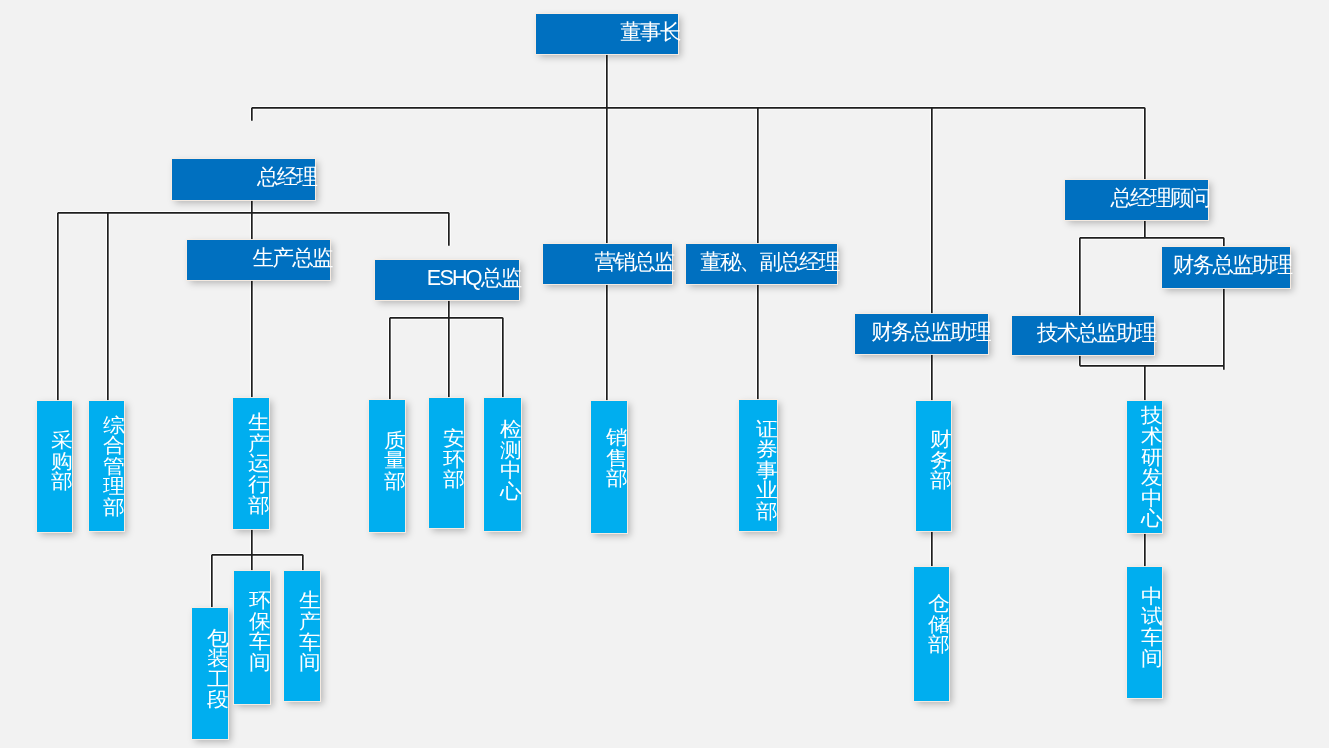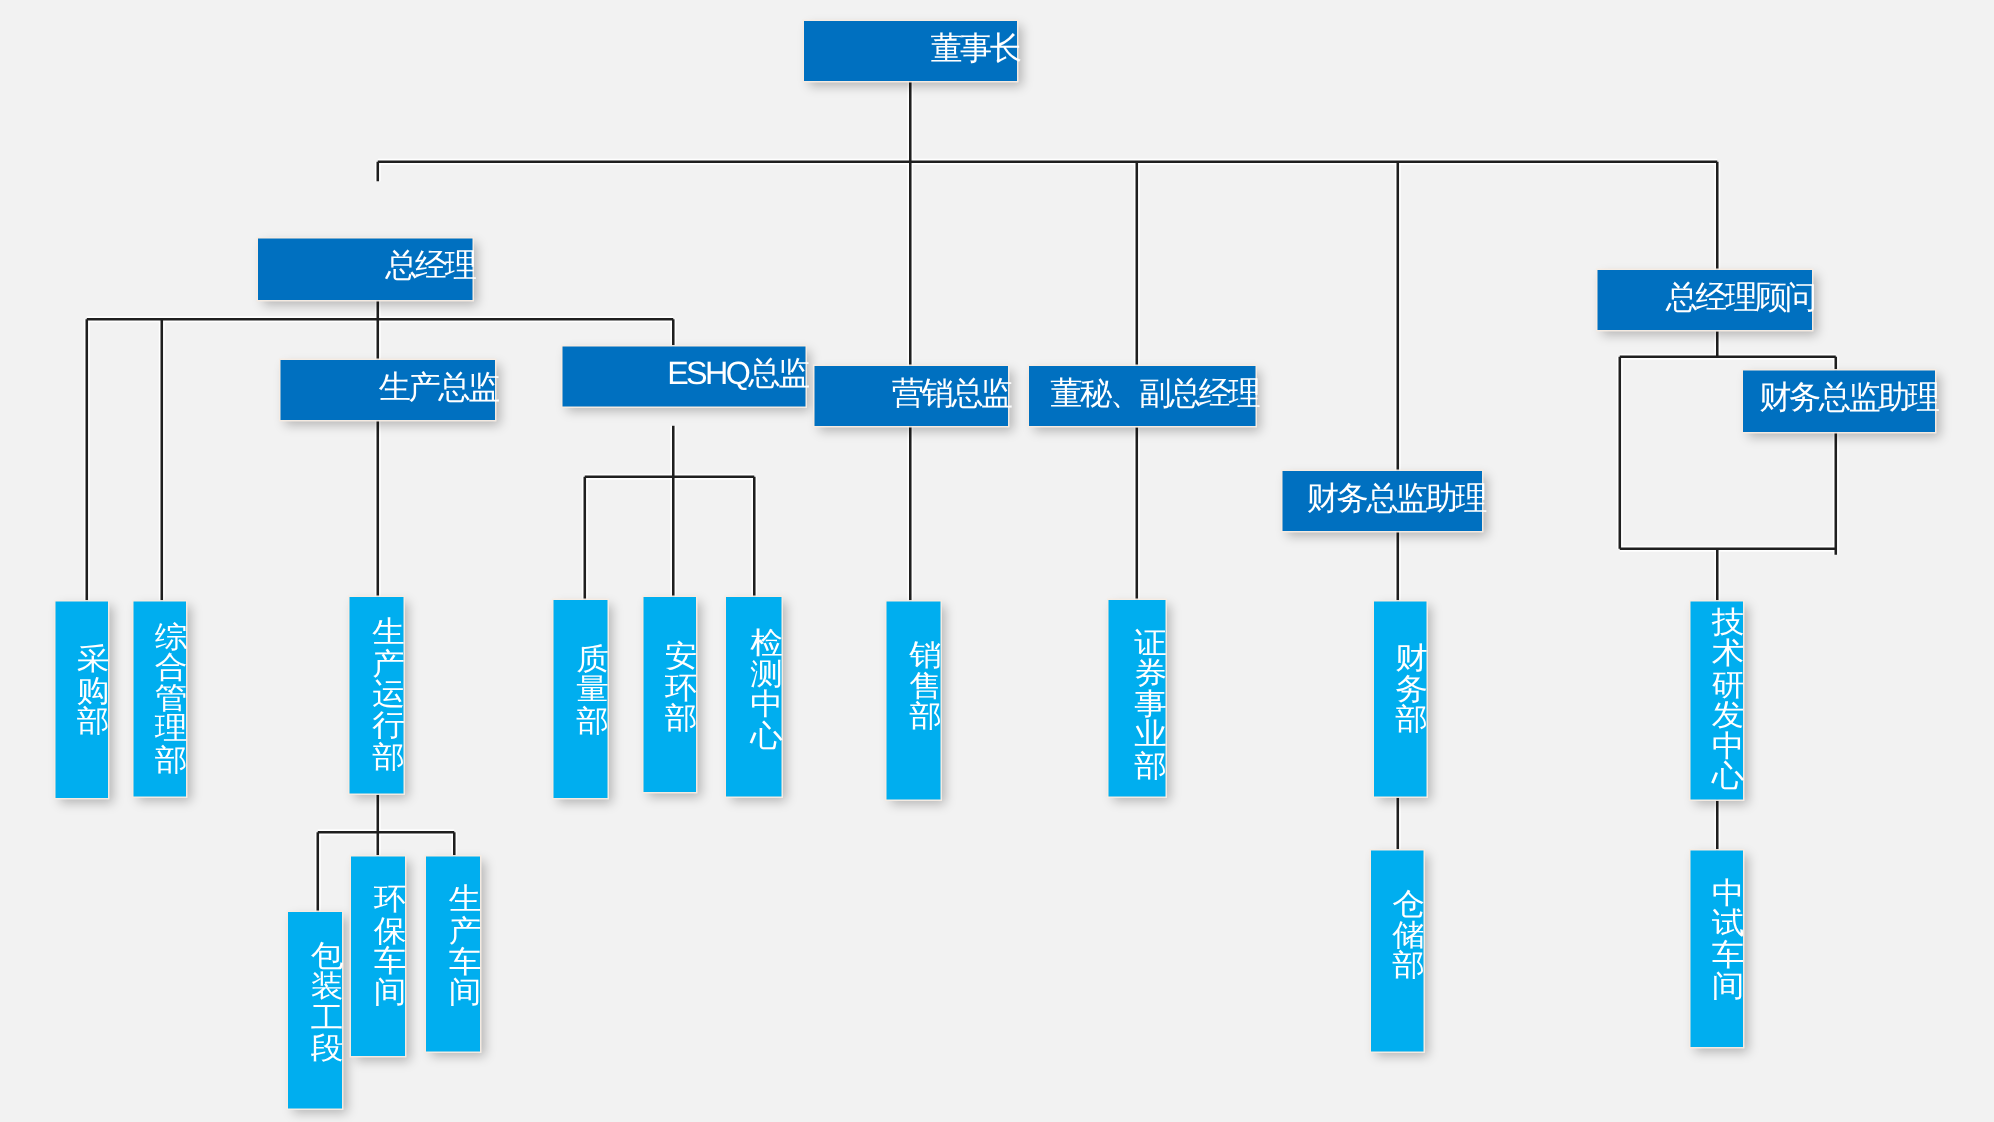--- a/index.html
+++ b/index.html
@@ -100,37 +100,40 @@
   <div id="nodes">
   <div class="node h" style="left: 536px; top: 14px; width: 142px; height: 40px;">
     <span class="lbl">董事长</span>
   </div>
   <div class="node h" style="left: 172px; top: 118.7px; width: 142.6px; height: 41px; margin-top: 40px;">
     <span class="lbl">总经理</span>
   </div>
   <div class="node h" style="left: 186.6px; top: 239.8px; width: 143.5px; height: 40px;">
     <span class="lbl">生产总监</span>
   </div>
-  <div class="node h" style="left: 374.8px; top: 231px; width: 162px; height: 40px;">
+  <div class="node h" style="left: 374.8px; top: 260px; width: 144px; height: 40px;">
     <span class="lbl">ESHQ总监</span>
   </div>
   <div class="node h" style="left: 543px; top: 244px; width: 129px; height: 40px;">
     <span class="lbl">营销总监</span>
   </div>
   <div class="node h" style="left: 685.8px; top: 244.1px; width: 151.3px; height: 40.4px;">
     <span class="lbl">董秘、副总经理</span>
   </div>
   <div class="node h" style="left: 1065px; top: 180.1px; width: 142.9px; height: 40.3px;">
     <span class="lbl">总经理顾问</span>
   </div>
   <div class="node h" style="left: 1161.9px; top: 246.8px; width: 128.1px; height: 41px;">
     <span class="lbl">财务总监助理</span>
   </div>
   <div class="node h" style="left: 855.3px; top: 313.5px; width: 133px; height: 40.6px;">
     <span class="lbl">财务总监助理</span>
+  </div>
+  <div class="node h" style="left: 1011.9px; top: 315.8px; width: 142.2px; height: 39.6px;">
+    <span class="lbl">技术总监助理</span>
   </div>
   <div class="node v" style="left: 36.8px; top: 400.5px; width: 35.2px; height: 131.8px;">
     <span class="lbl" style="margin-top: -10.5px;">
           <span class="ch">采</span>
           <span class="ch">购</span>
           <span class="ch">部</span>
         </span>
   </div>
   <div class="node v" style="left: 88.9px; top: 400.7px; width: 35.5px; height: 130.4px;">
     <span class="lbl" style="margin-top: 0.5px;">

